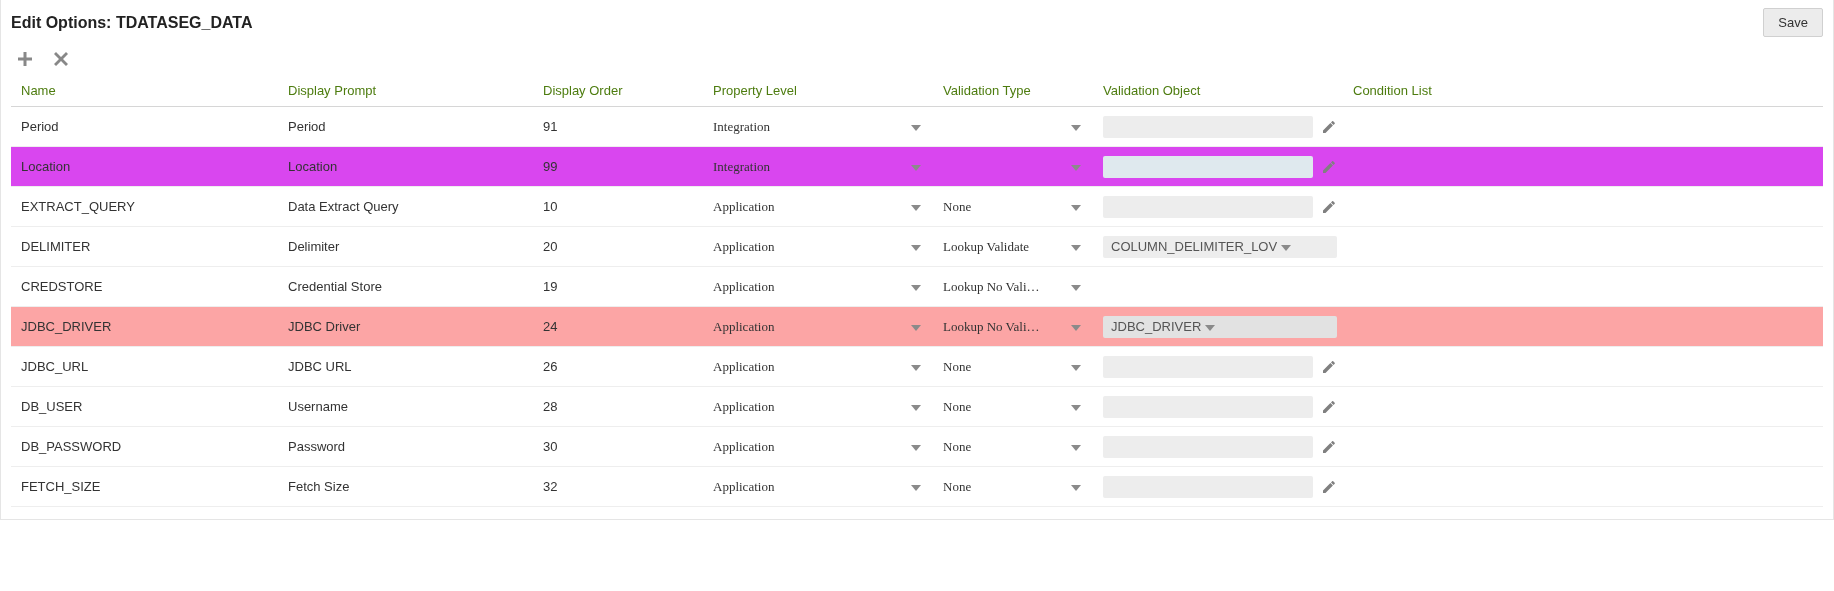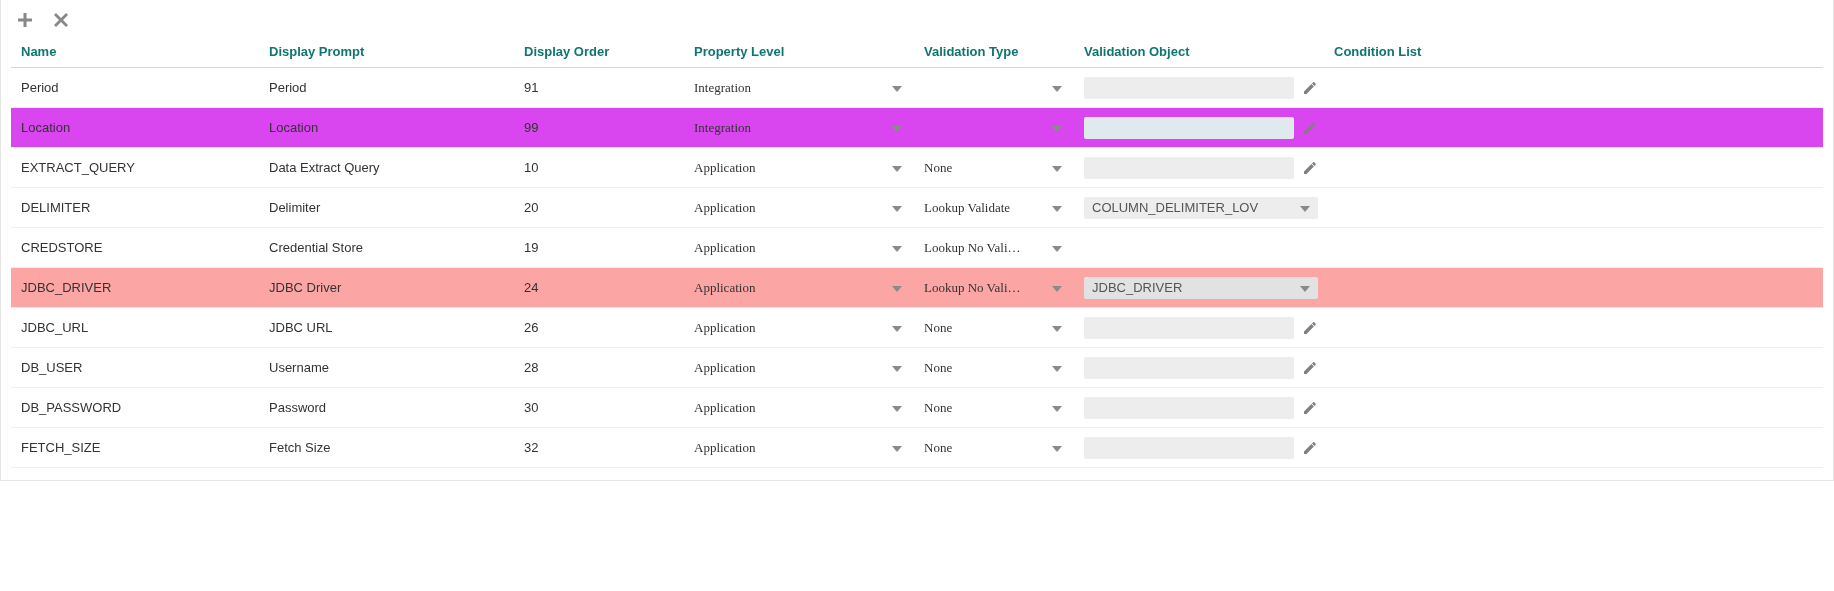--- a/index.html
+++ b/index.html
@@ -51,22 +51,22 @@
     align-items: center;
     justify-content: center;
   }
   .grid {
     width: 100%;
   }
   .grid-header {
     display: flex;
     border-bottom: 1px solid #d6d6d6;
     padding: 6px 0 8px 0;
-    font-weight: bold;
-    color: #0f766e;
+    font-weight: normal;
+    color: #4d7c0f;
   }
   .grid-body .row {
     display: flex;
     align-items: center;
     border-bottom: 1px solid #eee;
     min-height: 40px;
     padding: 4px 0;
   }
   .row.selected {
     background: #d946ef;
@@ -74,21 +74,21 @@
   .row.active {
     background: #fca5a5;
   }
   .col {
     padding: 0 8px;
     overflow: hidden;
     text-overflow: ellipsis;
     white-space: nowrap;
   }
   .c-name   { width: 250px; padding-left: 10px;}
-  .c-prompt { width: 255px; }
+  .c-prompt { width: 255px; margin-left: 19px; }
   .c-order  { width: 170px; }
   .c-plevel { width: 230px; }
   .c-vtype  { width: 160px; }
   .c-vobj   { width: 250px; }
   .c-cond   { width: 180px; }
 
   .dd {
     display: flex;
     align-items: center;
     justify-content: space-between;
@@ -118,38 +118,42 @@
     height: 22px;
     background: #ededed;
     border-radius: 2px;
     display: flex;
     align-items: center;
     padding: 0 8px;
     overflow: hidden;
     text-overflow: ellipsis;
     white-space: nowrap;
     color: #555;
-    justify-content: space-between;
+    justify-content: flex-start;
   }
   .row.selected .vobj-box { background: #dfe9ee; }
   .row.active .vobj-box { background: #e2e2e2; }
   .vobj-box .caret { margin-left: 4px; flex-shrink: 0; }
   .pencil {
     width: 16px;
     height: 16px;
     color: #808080;
     cursor: pointer;
     flex-shrink: 0;
   }
 </style>
 </head>
 <body>
 
 <div class="container">
 
+  <div class="header-row">
+    <div class="title">Edit Options: TDATASEG_DATA</div>
+    <button class="save-btn">Save</button>
+  </div>
 
   <div class="toolbar">
     <span class="tb-icon">
       <svg viewBox="0 0 16 16" width="16" height="16" fill="currentColor">
           <rect x="6.5" y="1" width="3" height="14"></rect>
           <rect x="1" y="6.5" width="14" height="3"></rect>
         </svg>
     </span>
     <span class="tb-icon">
       <svg viewBox="0 0 16 16" width="16" height="16" fill="currentColor">

